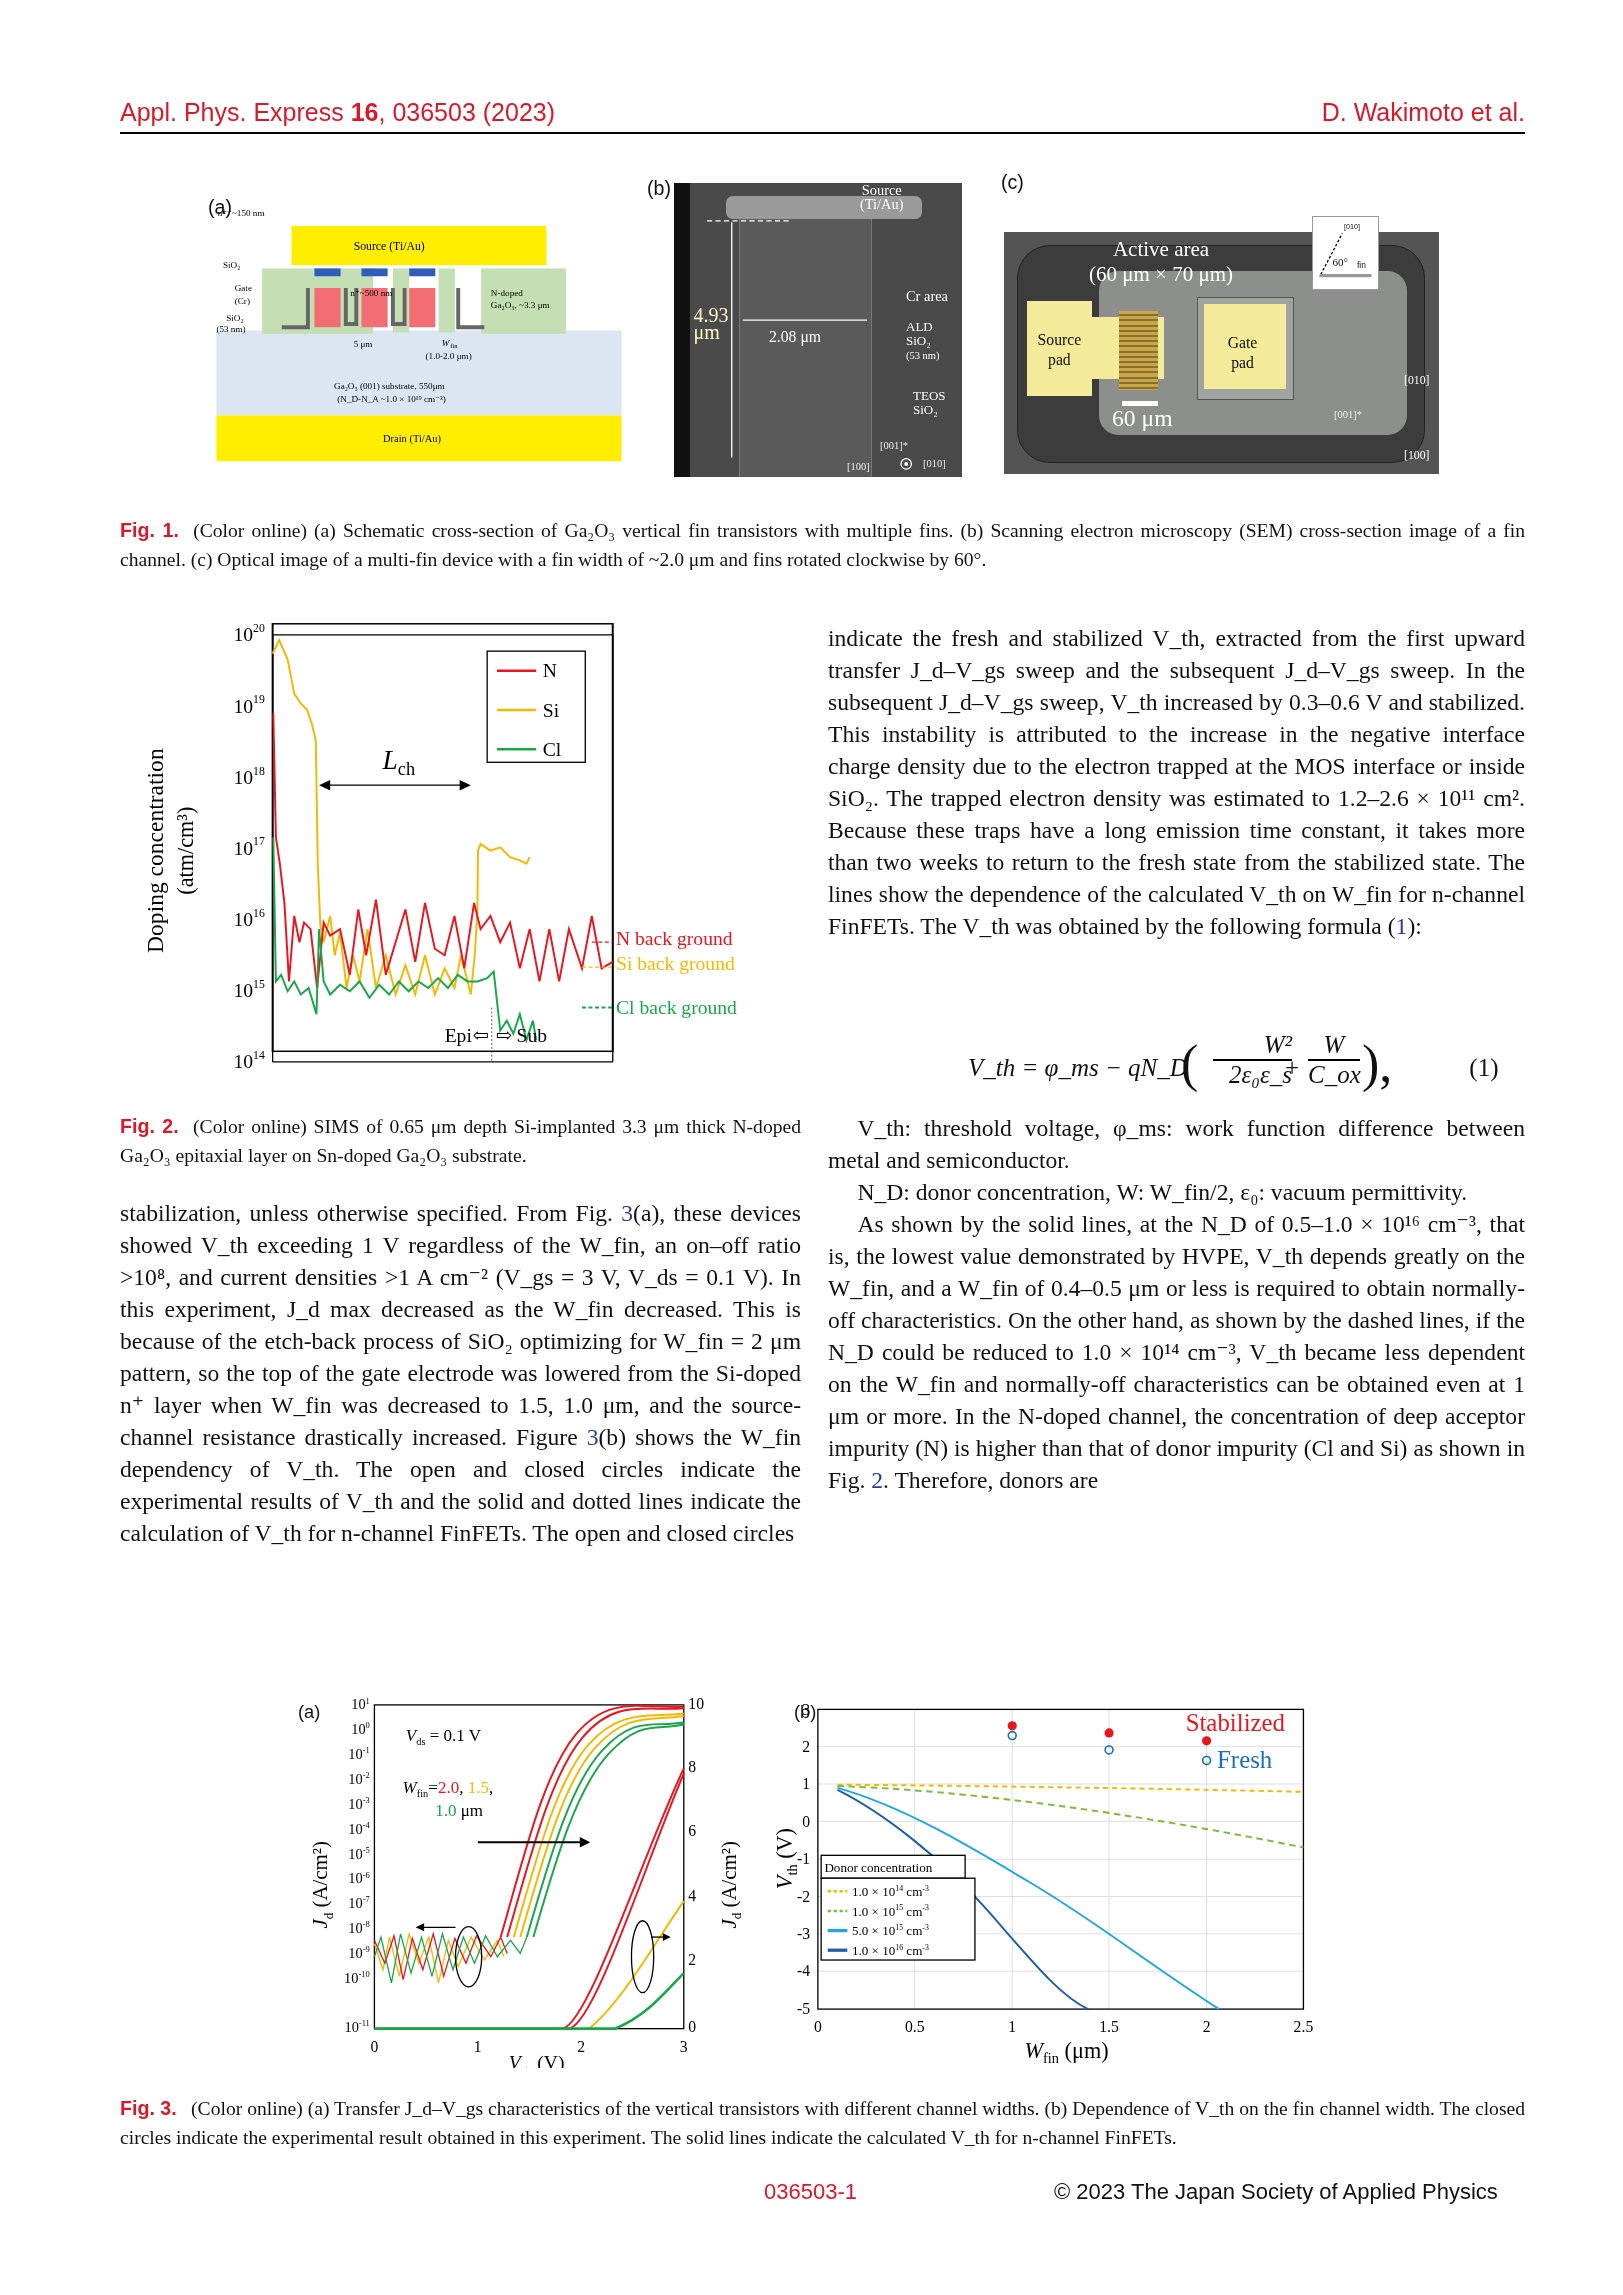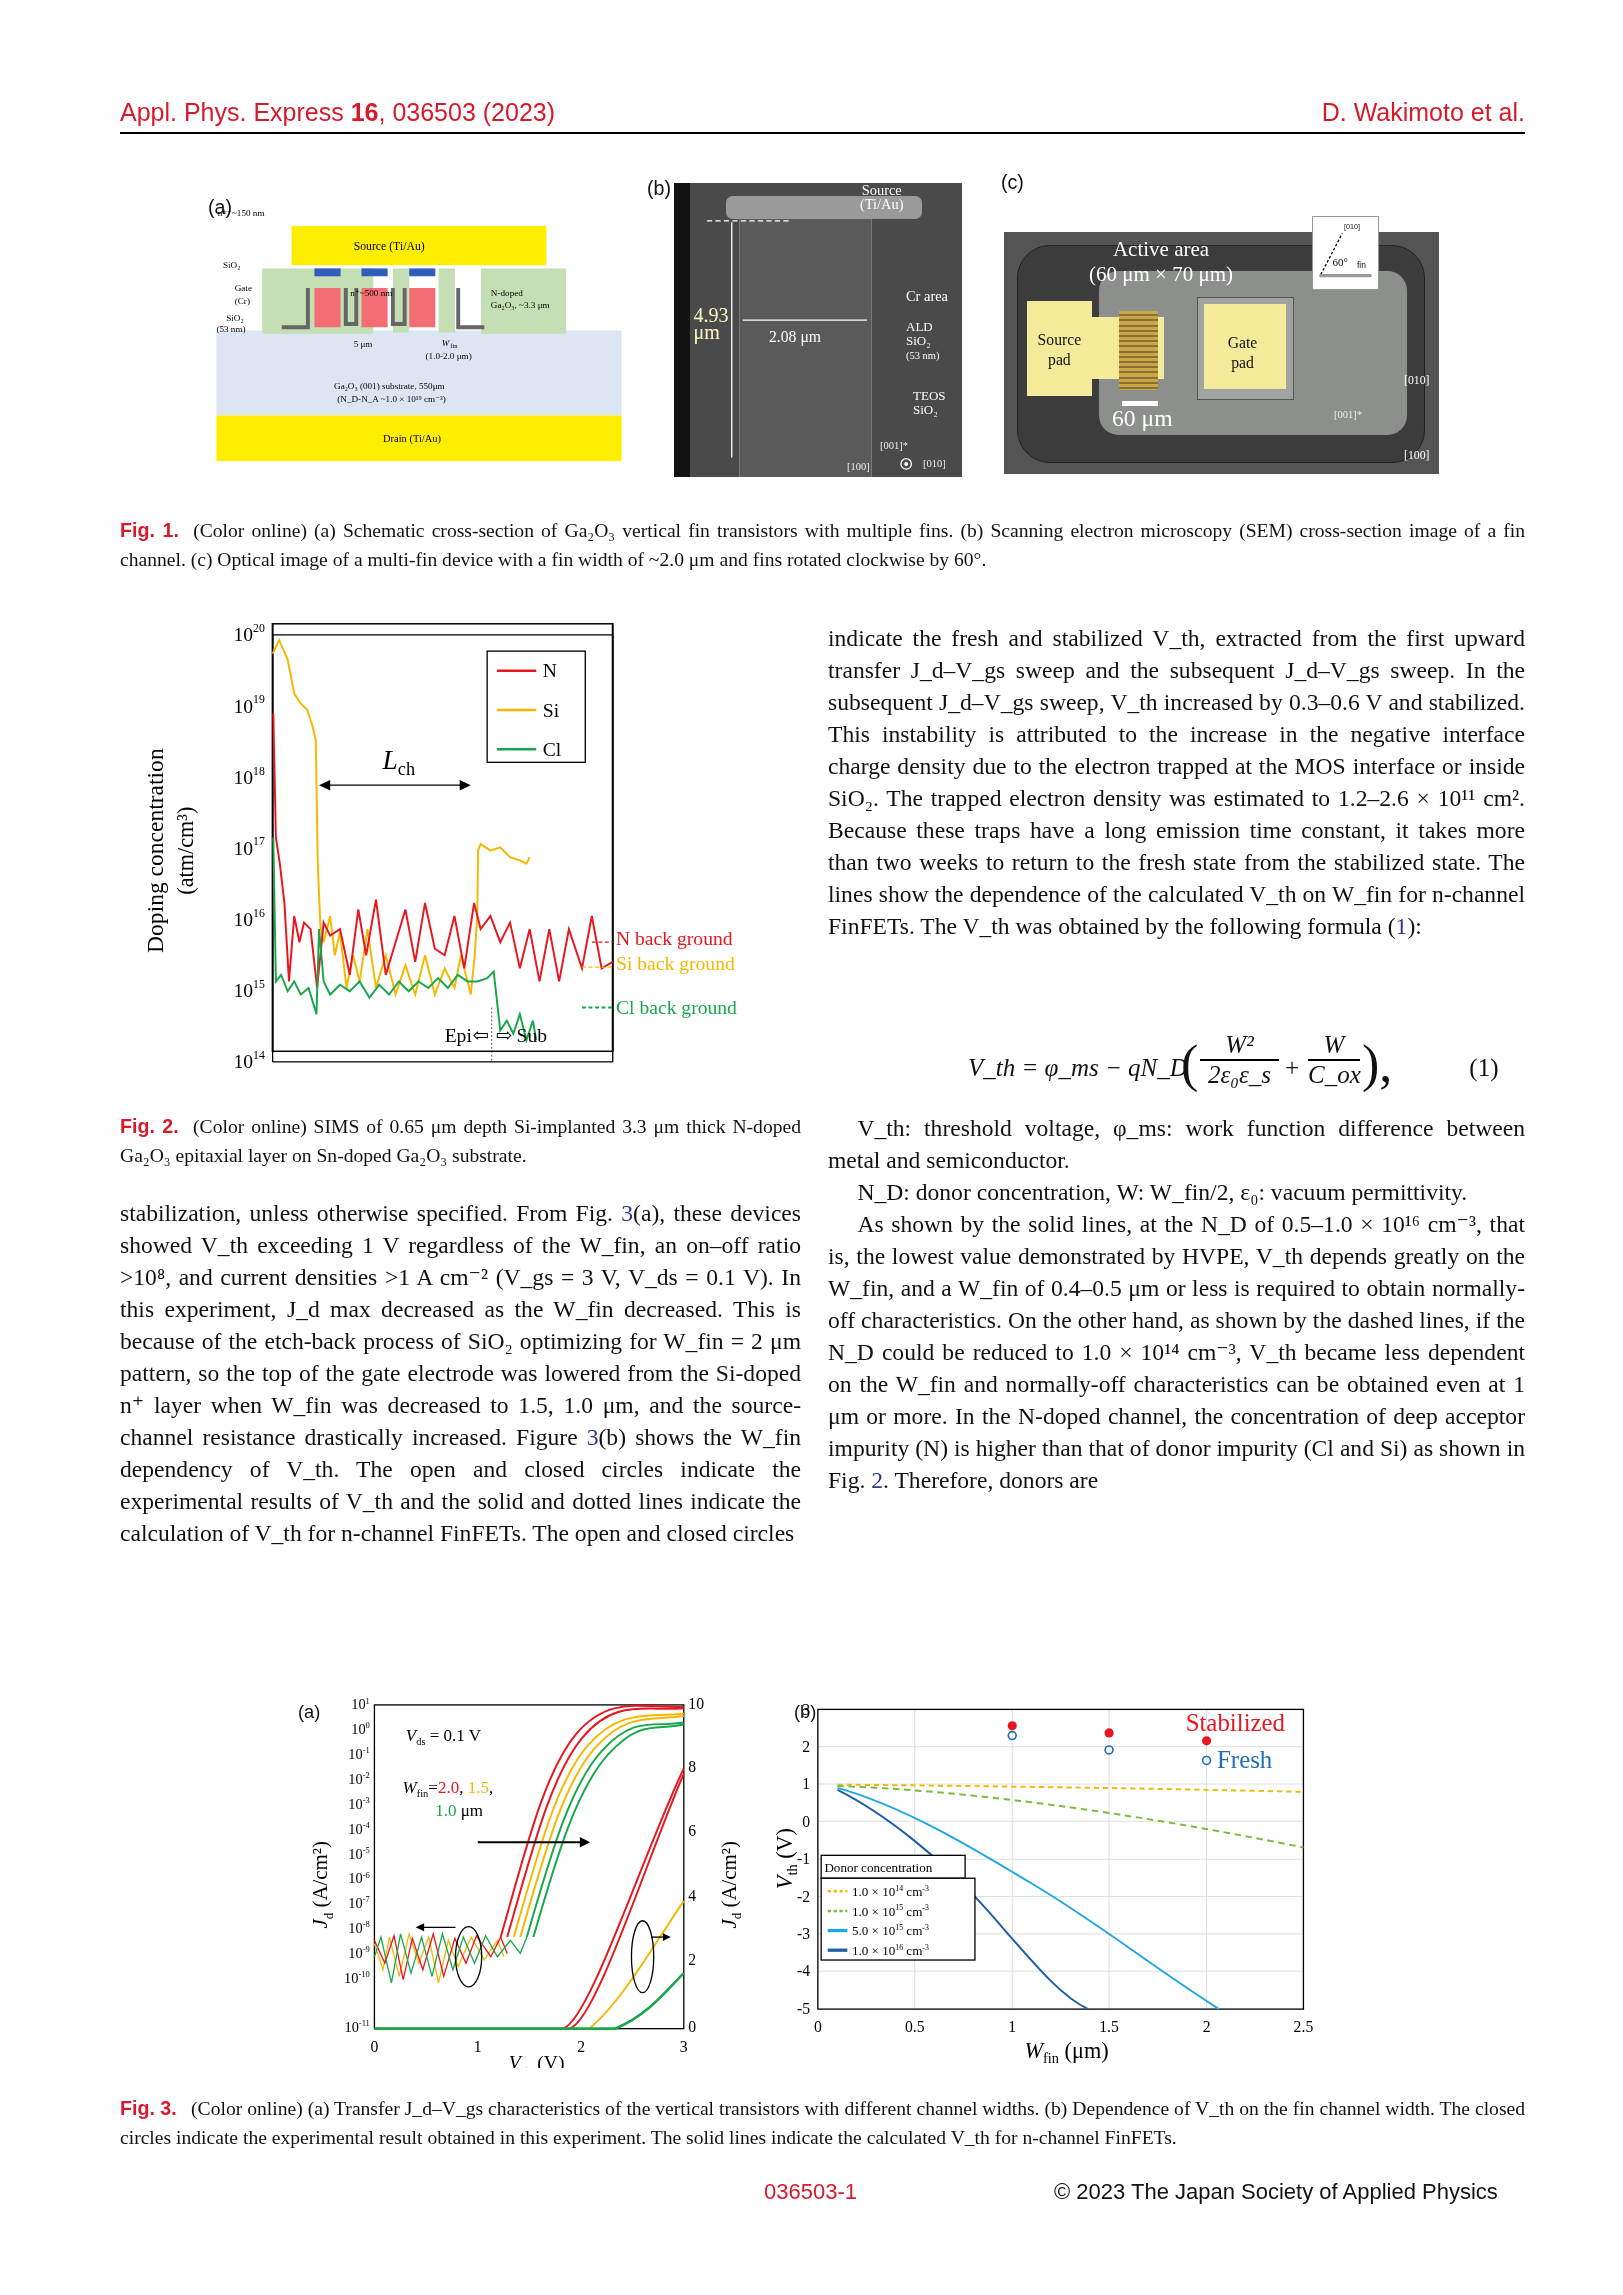--- a/index.html
+++ b/index.html
@@ -225,21 +225,21 @@
   <p><span>stabilization, unless otherwise specified. From Fig. </span><span class="link">3</span><span>(a), these devices showed V_th exceeding 1 V regardless of the W_fin, an on–off ratio &gt;10⁸, and current densities &gt;1 A cm⁻² (V_gs = 3 V, V_ds = 0.1 V). In this experiment, J_d max decreased as the W_fin decreased. This is because of the etch-back process of SiO₂ optimizing for W_fin = 2 μm pattern, so the top of the gate electrode was lowered from the Si-doped n⁺ layer when W_fin was decreased to 1.5, 1.0 μm, and the source-channel resistance drastically increased. Figure </span><span class="link">3</span><span>(b) shows the W_fin dependency of V_th. The open and closed circles indicate the experimental results of V_th and the solid and dotted lines indicate the calculation of V_th for n-channel FinFETs. The open and closed circles</span></p>
 </div>
 
 <div class="col" style="left:828px;top:622px;width:697px;">
   <p><span>indicate the fresh and stabilized V_th, extracted from the first upward transfer J_d–V_gs sweep and the subsequent J_d–V_gs sweep. In the subsequent J_d–V_gs sweep, V_th increased by 0.3–0.6 V and stabilized. This instability is attributed to the increase in the negative interface charge density due to the electron trapped at the MOS interface or inside SiO₂. The trapped electron density was estimated to 1.2–2.6 × 10¹¹ cm². Because these traps have a long emission time constant, it takes more than two weeks to return to the fresh state from the stabilized state. The lines show the dependence of the calculated V_th on W_fin for n-channel FinFETs. The V_th was obtained by the following formula (</span><span class="link">1</span><span>):</span></p>
 </div>
 
 <div class="eq">
   <div style="position:absolute;left:13px;top:23px;font-style:italic;">V_th = φ_ms − qN_D</div>
   <div style="position:absolute;left:226px;top:6.5px;font-size:52px;font-weight:100;line-height:52px;">(</div>
-  <div style="position:absolute;left:245px;top:0;width:79px;text-align:center;">
+  <div style="position:absolute;left:258px;top:0;width:79px;text-align:right;">
     <div style="font-style:italic;border-bottom:2px solid #000;">W²</div>
     <div style="font-style:italic;">2ε₀ε_s</div>
   </div>
   <div style="position:absolute;left:330px;top:23px;">+</div>
   <div style="position:absolute;left:353px;top:0;width:52px;text-align:center;">
     <div style="font-style:italic;border-bottom:2px solid #000;">W</div>
     <div style="font-style:italic;">C_ox</div>
   </div>
   <div style="position:absolute;left:407px;top:6.5px;font-size:52px;line-height:52px;">),</div>
   <div style="position:absolute;right:6.5px;top:23px;">(1)</div>

